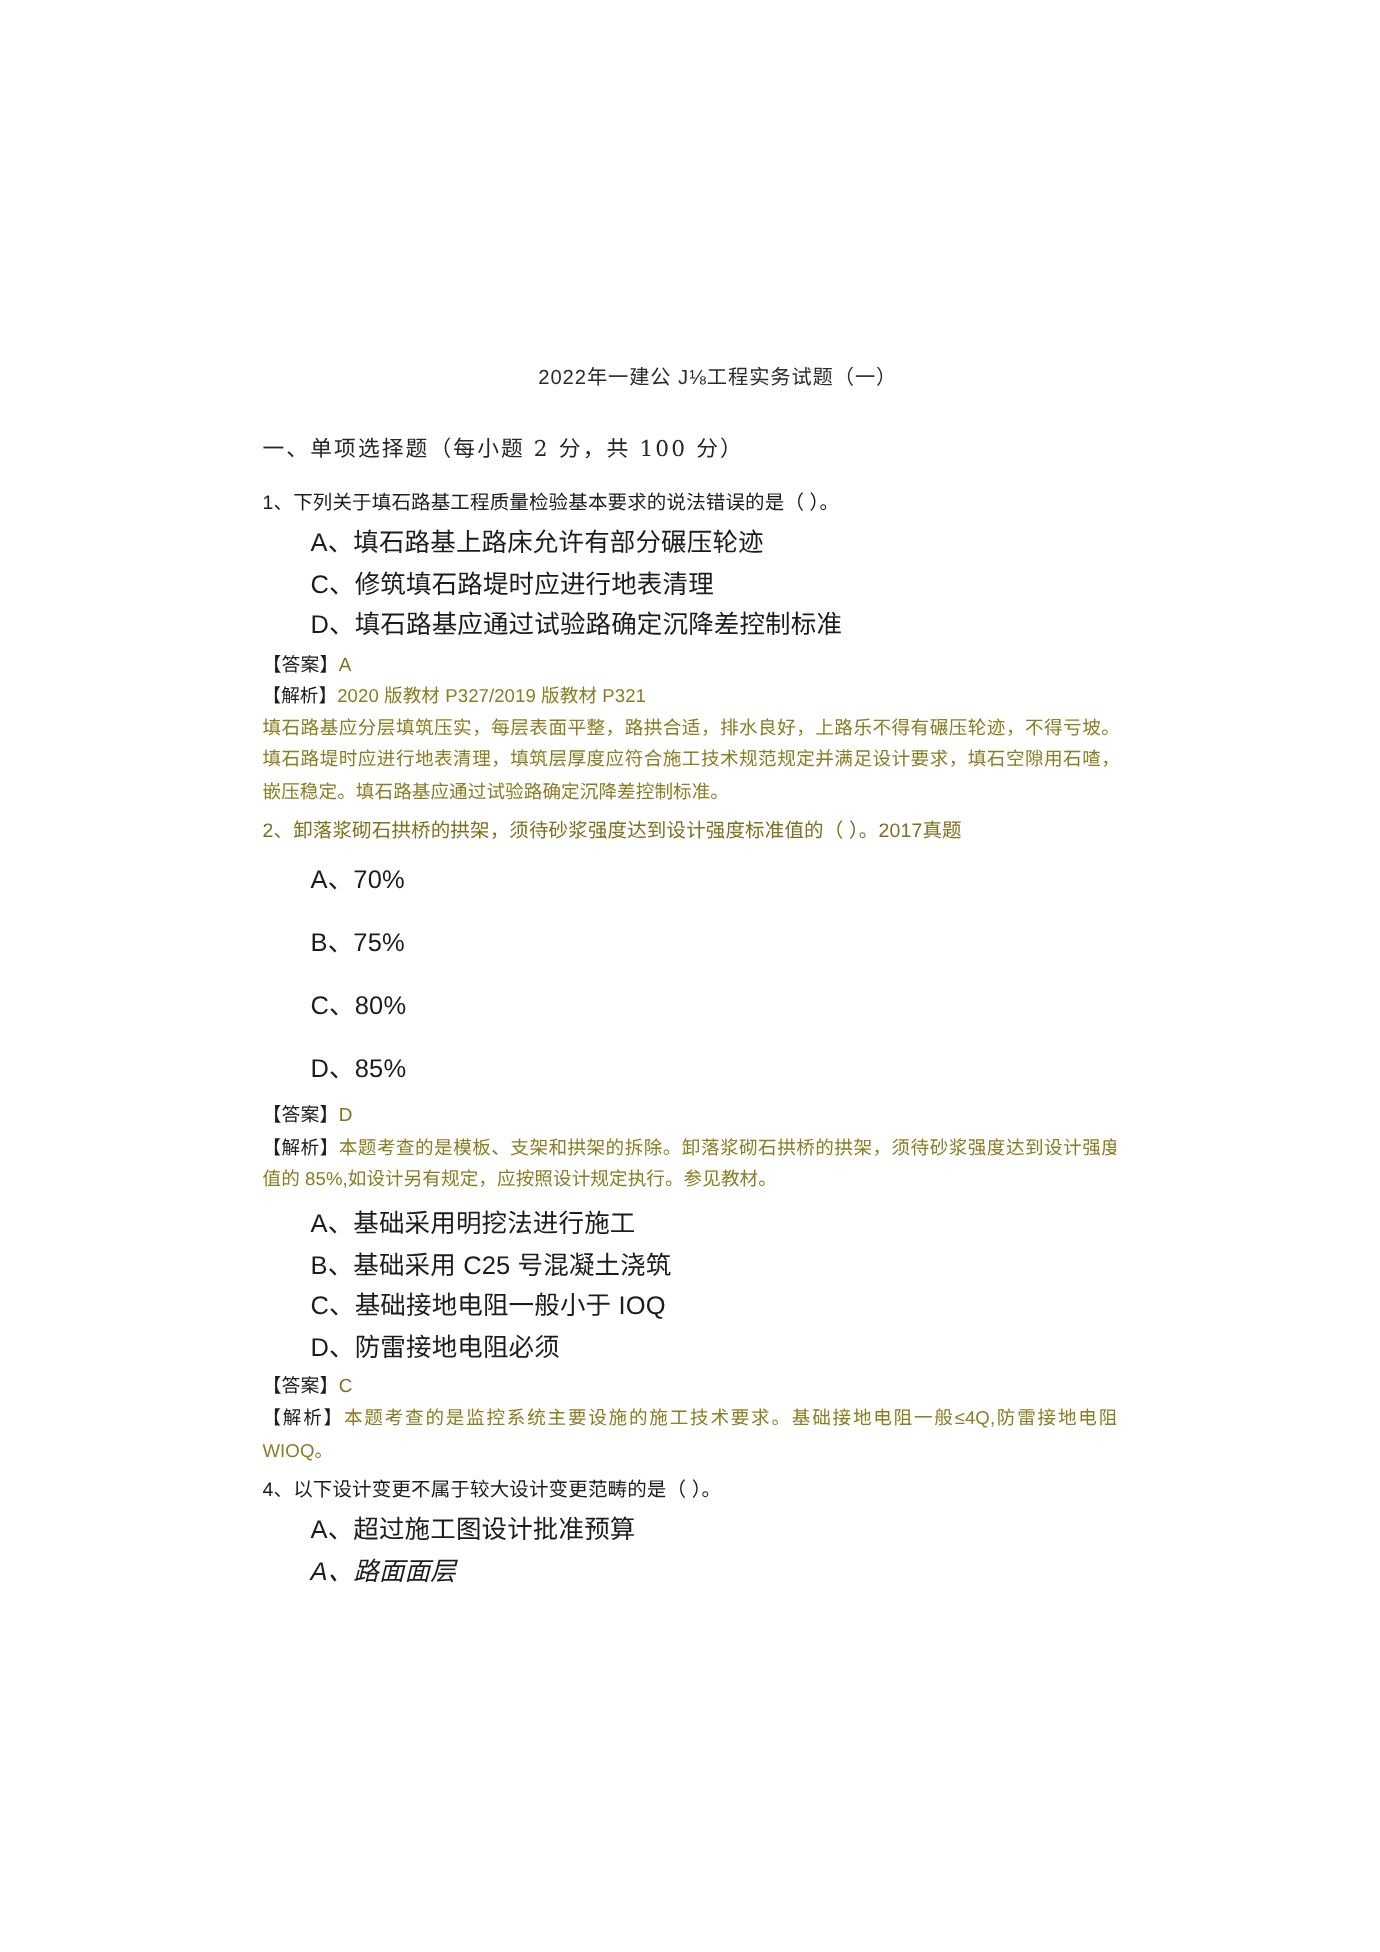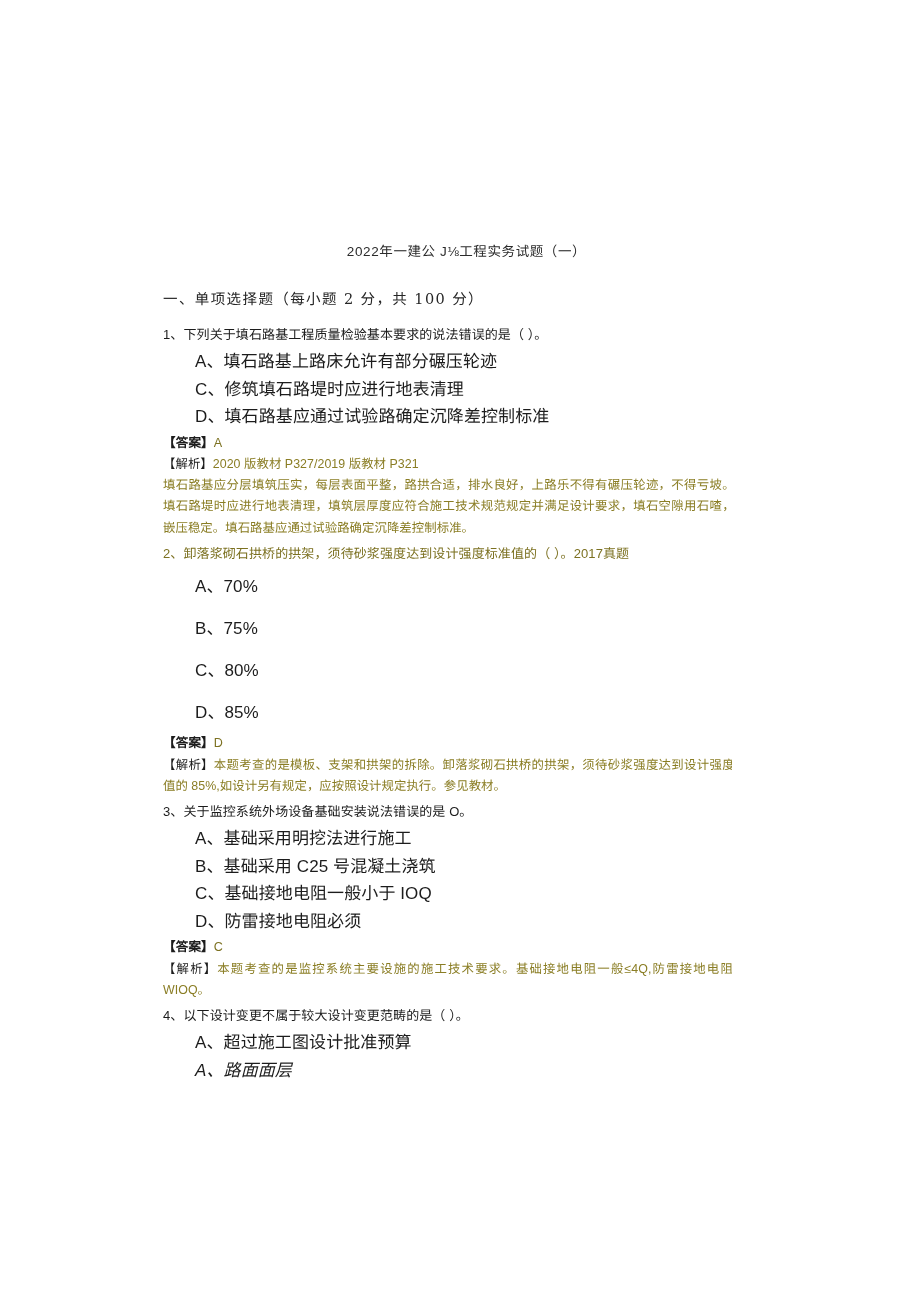--- a/index.html
+++ b/index.html
@@ -12,21 +12,21 @@
     width: 920px;
     height: 1301px;
     position: relative;
     font-family: "Liberation Sans", "DejaVu Sans", sans-serif;
     color: #231f20;
     -webkit-font-smoothing: antialiased;
   }
 
   .page {
     position: absolute;
-    left: 0; top: 0;
+    left: 12px; top: 0;
     width: 732px;
     height: 1301px;
     background: #ffffff;
     overflow: hidden;
   }
 
   
   .content {
     position: absolute;
     left: 163px;
@@ -100,21 +100,21 @@
   }
 
   
   .answer-line {
     font-size: 12.6px;
     line-height: 1.6;
     margin-top: 6px;
     color: #1c1c1c;
     letter-spacing: 0.1px;
   }
-  .answer-line .tag { color: #1c1c1c; font-weight: bold; }
+  .answer-line .tag { color: #1c1c1c; }
   .answer-line .val { color: #7c7121; }
 
   .analysis-line {
     font-size: 12.4px;
     line-height: 1.62;
     margin-top: 1px;
     letter-spacing: 0.05px;
   }
   .analysis-line .tag { color: #1c1c1c; }
   .analysis-line .val { color: #8a7d24; }
@@ -173,23 +173,20 @@
       </div>
       <div class="answer-line q-gap-sm">
         <span class="tag">【答案】</span><span class="val">D</span>
       </div>
       <div class="analysis-body">
         <span class="tag" style="color:#1c1c1c">【解析】</span><span>本题考查的是模板、支架和拱架的拆除。卸落浆砌石拱桥的拱架，须待砂浆强度达到设计强度标准值的 85%,如设计另有规定，应按照设计规定执行。参见教材。</span>
       </div>
     </div>
 
     <div class="question q-gap-xs">
-      <div class="q-stem">
-        <span>3、</span><span>关于监控系统外场设备基础安装说法错误的是 O。</span>
-      </div>
       <div class="options">
         <div class="option">A、基础采用明挖法进行施工</div>
         <div class="option">B、基础采用 C25 号混凝土浇筑</div>
         <div class="option">C、基础接地电阻一般小于 IOQ</div>
         <div class="option">D、防雷接地电阻必须</div>
       </div>
       <div class="answer-line tight">
         <span class="tag">【答案】</span><span class="val">C</span>
       </div>
       <div class="analysis-body">

